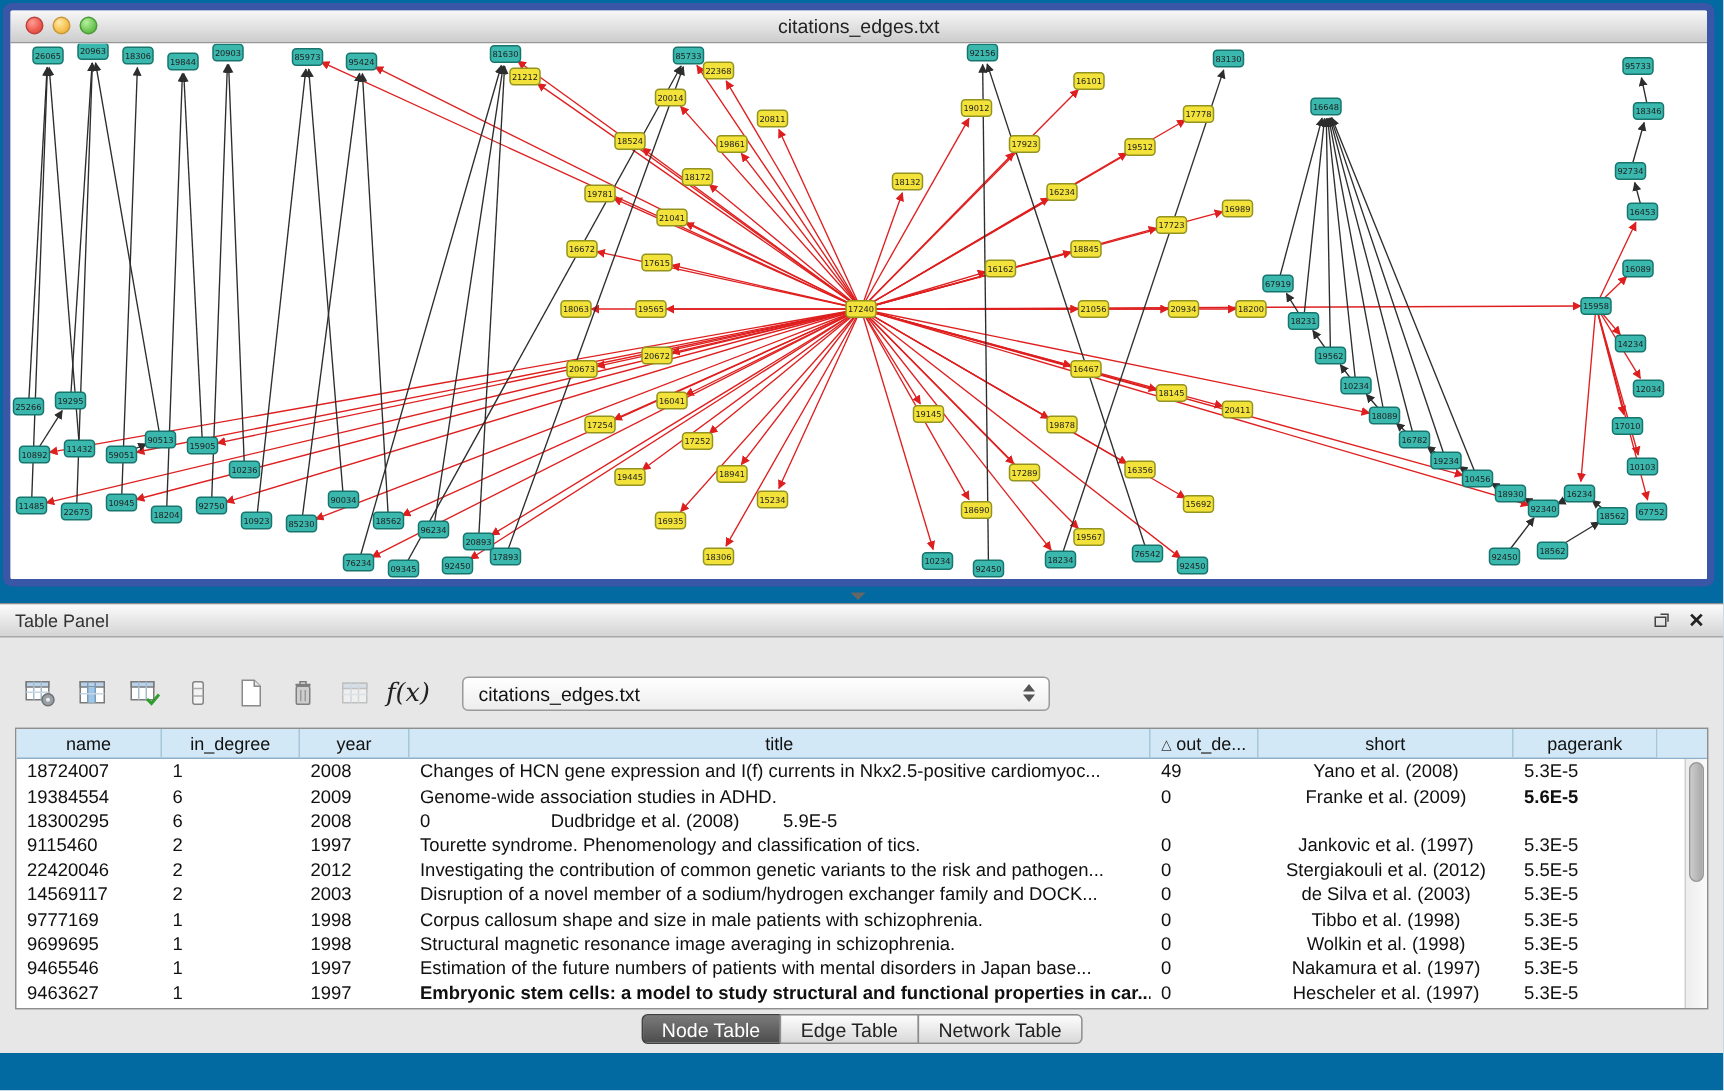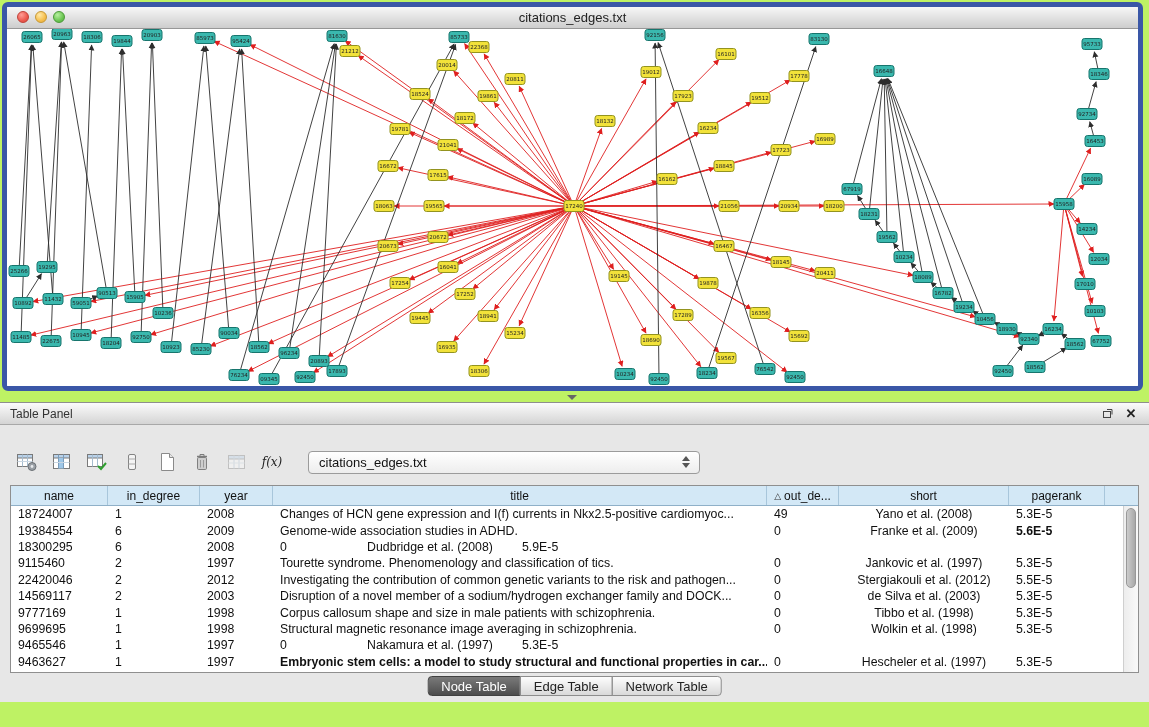--- a/index.html
+++ b/index.html
@@ -1,16 +1,16 @@
 <!DOCTYPE html>
 <html><head>
 <meta charset="utf-8">
 <style>
   html,body{margin:0;padding:0;}
-  #stage{position:relative;width:1149px;height:727px;background:#bef264;font-family:"Liberation Sans",sans-serif;overflow:hidden;}
+  #stage{position:relative;width:1149px;height:727px;background:#0369a1;font-family:"Liberation Sans",sans-serif;overflow:hidden;}
 
   
   .net-window{position:absolute;left:2px;top:2px;width:1141px;height:389px;border:5px solid #3a57a7;border-radius:6px;background:#fff;box-sizing:border-box;overflow:hidden;}
   .titlebar{position:relative;height:21px;background:linear-gradient(#f7f7f7,#cdcdcd);border-bottom:1px solid #979797;display:flex;align-items:center;justify-content:center;}
   .title-text{font-size:13px;color:#222;}
   .traffic{position:absolute;left:10px;top:4px;display:flex;gap:6px;}
   .light{width:12px;height:12px;border-radius:50%;box-sizing:border-box;}
   .light.red{background:radial-gradient(circle at 35% 30%,#ff9d96,#ec5a4f 60%,#d8473c);border:1px solid #bf4038;}
   .light.yellow{background:radial-gradient(circle at 35% 30%,#ffe9a8,#f6bf4e 60%,#e3a93b);border:1px solid #c79834;}
   .light.green{background:radial-gradient(circle at 35% 30%,#b7f0a0,#6cc653 60%,#53aa3d);border:1px solid #4b9a38;}
@@ -22,21 +22,21 @@
   
   .table-panel{position:absolute;left:0;top:402px;width:1149px;height:300px;background:#e7e7e7;border-top:1px solid #8e8e8e;box-sizing:border-box;}
   .panel-header{height:22px;background:linear-gradient(#fbfbfb,#d4d4d4);border-bottom:1px solid #a8a8a8;display:flex;align-items:center;padding:0 10px;box-sizing:border-box;}
   .panel-title{font-size:12px;color:#333;}
   .panel-header .spacer{flex:1;}
   .hdr-icon{width:16px;height:16px;display:flex;align-items:center;justify-content:center;margin-left:8px;cursor:default;}
   .close-x{font-size:13px;font-weight:bold;color:#222;line-height:1;}
 
   .toolbar{position:absolute;left:14px;top:44px;height:30px;display:flex;align-items:center;gap:9px;}
   .tool-btn{width:26px;height:26px;display:flex;align-items:center;justify-content:center;}
-  .fx-label{font-family:"DejaVu Serif",serif;font-style:italic;font-size:12px;color:#222;}
+  .fx-label{font-family:"DejaVu Serif",serif;font-style:italic;font-size:17px;color:#222;}
   .combo{margin-left:14px;width:392px;height:23px;border:1px solid #9b9b9b;border-radius:4px;background:linear-gradient(#ffffff,#ededed);display:flex;align-items:center;padding-left:10px;box-sizing:border-box;font-size:13px;color:#111;}
   .combo .stepper{margin-left:auto;width:18px;display:flex;flex-direction:column;align-items:center;justify-content:center;gap:2px;padding-right:4px;}
   .tri-up{width:0;height:0;border-left:4px solid transparent;border-right:4px solid transparent;border-bottom:5px solid #555;}
   .tri-down{width:0;height:0;border-left:4px solid transparent;border-right:4px solid transparent;border-top:5px solid #555;}
 
   .table-box{position:absolute;left:10px;top:82px;width:1129px;height:188px;background:#fff;border:1px solid #8f8f8f;box-sizing:border-box;overflow:hidden;}
   .thead{display:flex;height:20px;background:#d3e8f6;border-bottom:1px solid #8fb0c8;box-sizing:border-box;}
   .th{box-sizing:border-box;border-right:1px solid #a8c6db;display:flex;align-items:center;justify-content:center;font-size:12px;color:#111;white-space:nowrap;overflow:hidden;text-align:center;}
   .th .sort-glyph{font-size:9px;margin-right:3px;color:#333;}
   .th-fill{flex:1;background:#d3e8f6;}
@@ -850,20 +850,21 @@
             <div class="td c-year" style="width: 73px;">1998</div>
             <div class="td c-title" style="width: 494px;">Structural magnetic resonance image averaging in schizophrenia.</div>
             <div class="td c-out_degree" style="width: 72px;">0</div>
             <div class="td c-short" style="width: 170px;">Wolkin et al. (1998)</div>
             <div class="td c-pagerank" style="width: 96px;">5.3E-5</div>
           </div>
           <div class="tr">
             <div class="td c-name" style="width: 97px;">9465546</div>
             <div class="td c-in_degree" style="width: 92px;">1</div>
             <div class="td c-year" style="width: 73px;">1997</div>
+            <div class="td c-title" style="width: 494px;">Estimation of the future numbers of patients with mental disorders in Japan base...</div>
             <div class="td c-out_degree" style="width: 72px;">0</div>
             <div class="td c-short" style="width: 170px;">Nakamura et al. (1997)</div>
             <div class="td c-pagerank" style="width: 96px;">5.3E-5</div>
           </div>
           <div class="tr">
             <div class="td c-name" style="width: 97px;">9463627</div>
             <div class="td c-in_degree" style="width: 92px;">1</div>
             <div class="td c-year" style="width: 73px;">1997</div>
             <div class="td c-title" style="width: 494px; font-weight: bold;">Embryonic stem cells: a model to study structural and functional properties in car...</div>
             <div class="td c-out_degree" style="width: 72px;">0</div>

